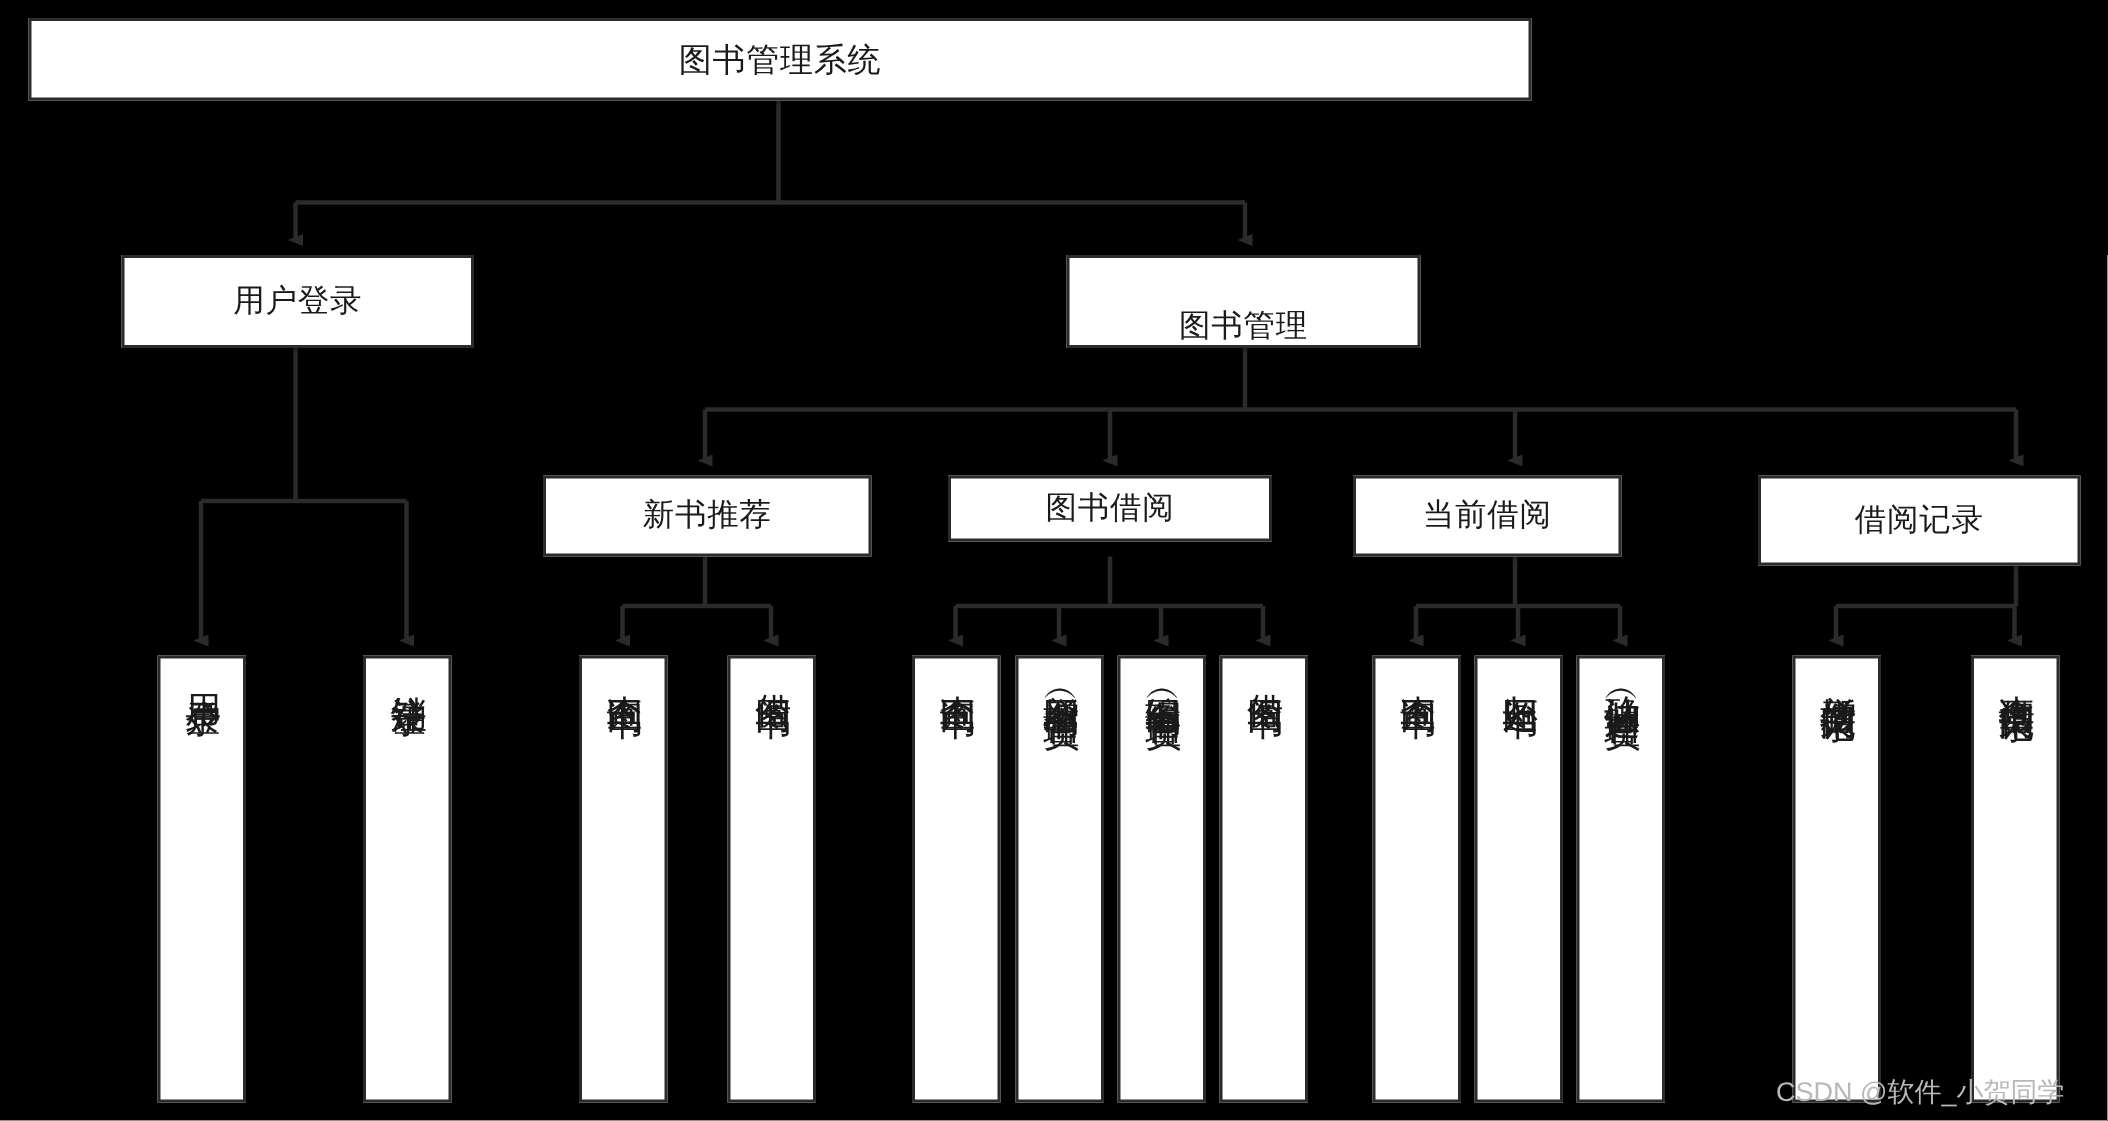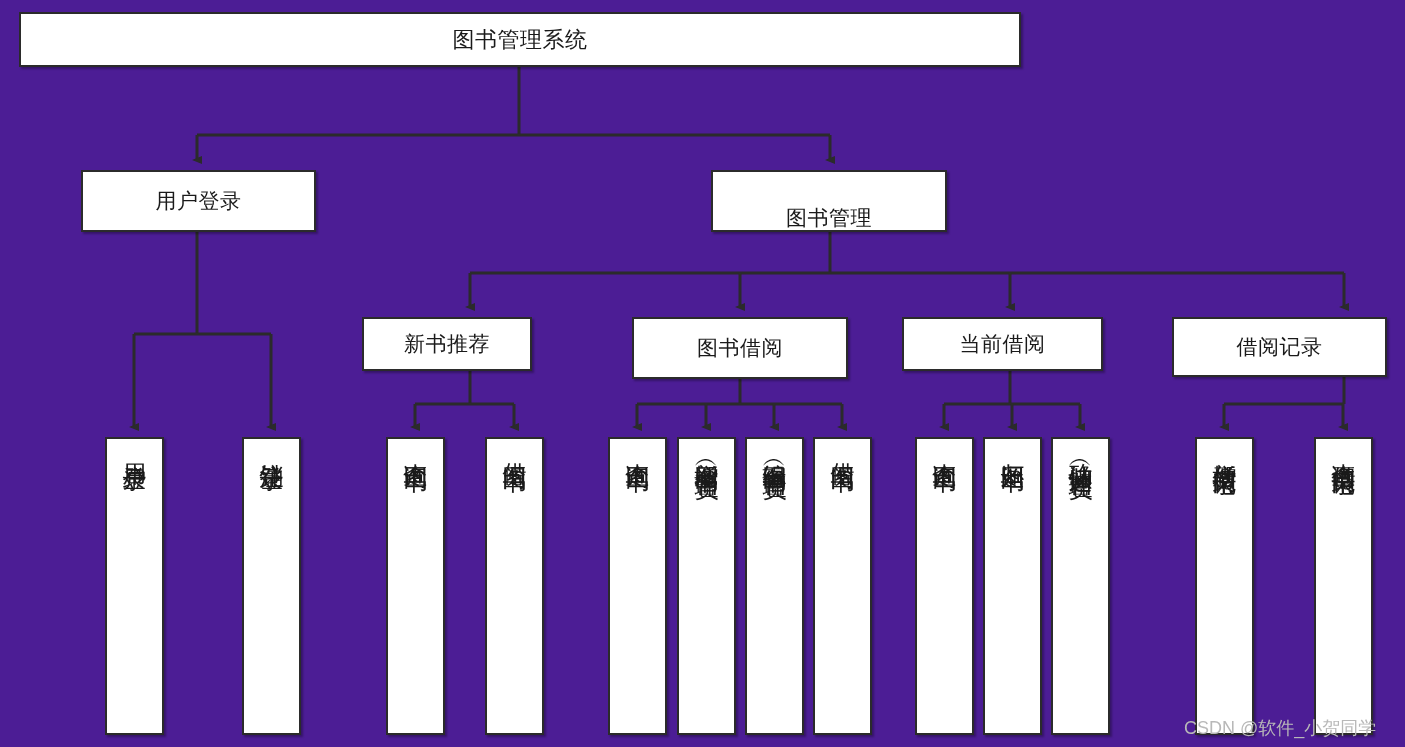--- a/index.html
+++ b/index.html
@@ -9,21 +9,21 @@
     background: #ffffff;
   }
   body {
     font-family: "Liberation Sans", "DejaVu Sans", sans-serif;
     color: #000000;
   }
   #canvas {
     position: relative;
     width: 1405px;
     height: 747px;
-    background: #4c1d95;
+    background: #000000;
     overflow: hidden;
   }
   #connectors {
     position: absolute;
     left: 0;
     top: 0;
     width: 1405px;
     height: 747px;
     pointer-events: none;
   }
@@ -131,27 +131,27 @@
     <span class="node-label">图书管理系统</span>
   </div>
 
   <div class="node" style="left:81px; top:170px; width:235px; height:62px;">
     <span class="node-label">用户登录</span>
   </div>
   <div class="node" style="left:711px; top:170px; width:236px; height:62px;align-items:flex-end;">
     <span class="node-label">图书管理</span>
   </div>
 
-  <div class="node" style="left:362px; top:317px; width:170px; height:54px;">
+  <div class="node" style="left:362px; top:317px; width:219px; height:54px;">
     <span class="node-label">新书推荐</span>
   </div>
-  <div class="node" style="left:632px; top:317px; width:216px; height:62px;">
+  <div class="node" style="left:632px; top:317px; width:216px; height:44px;">
     <span class="node-label">图书借阅</span>
   </div>
-  <div class="node" style="left:902px; top:317px; width:201px; height:54px;">
+  <div class="node" style="left:902px; top:317px; width:179px; height:54px;">
     <span class="node-label">当前借阅</span>
   </div>
   <div class="node" style="left:1172px; top:317px; width:215px; height:60px;">
     <span class="node-label">借阅记录</span>
   </div>
 
   <div class="node leaf" style="left:105px; top:437px; width:59px; height:298px;">
     <span class="node-label">用户登录</span>
   </div>
   <div class="node leaf" style="left:242px; top:437px; width:59px; height:298px;">

